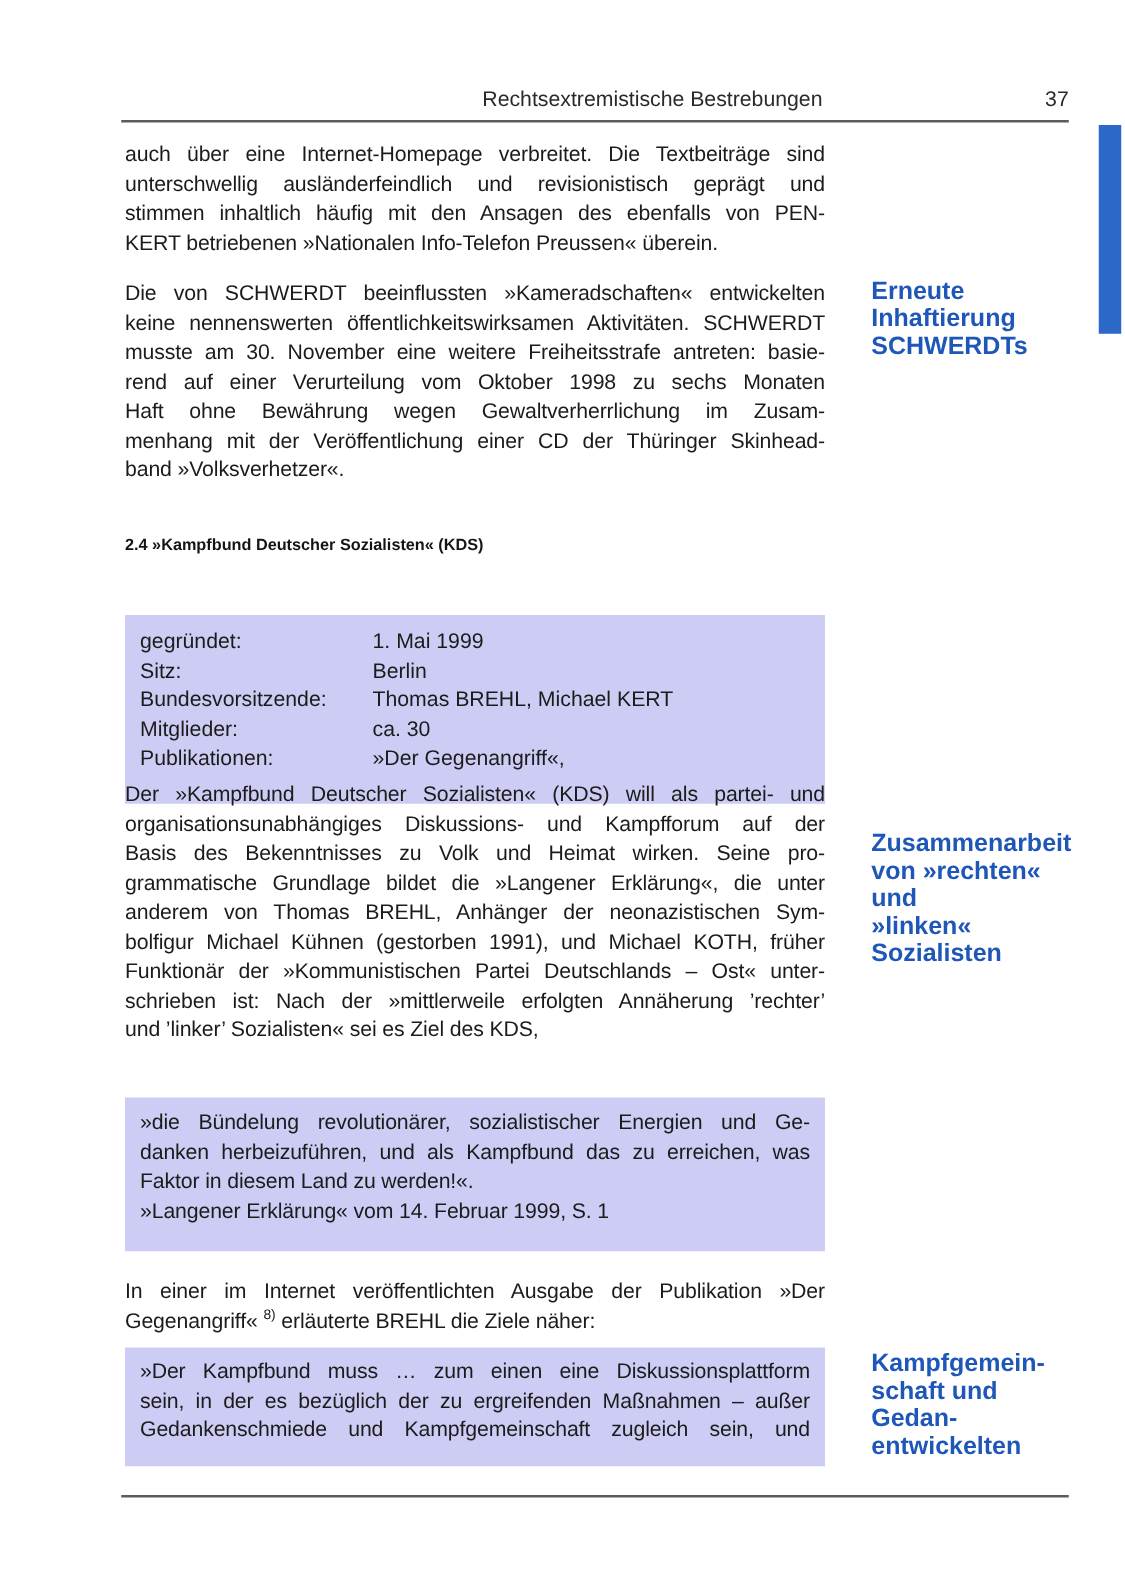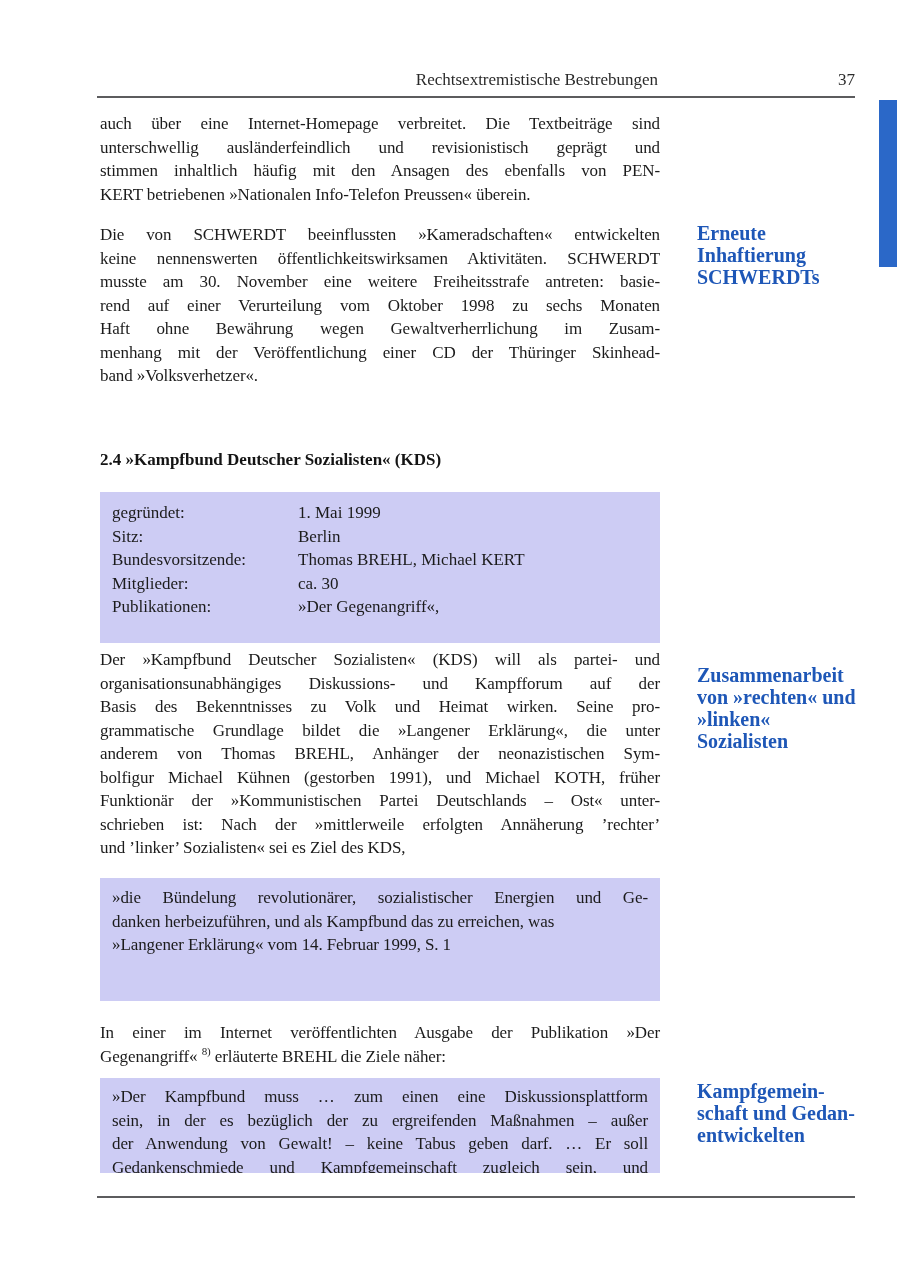--- a/index.html
+++ b/index.html
@@ -1,21 +1,21 @@
 <!DOCTYPE html>
 <html lang="de"><head>
 <meta charset="utf-8">
 <style>
   html, body { margin: 0; padding: 0; background: #ffffff; }
   .page {
     position: relative;
     width: 900px;
     height: 1273px;
     background: #ffffff;
-    font-family: Liberation Serif, serif;
+    font-family: Liberation Sans, sans-serif;
     color: #1b1b1b;
     overflow: hidden;
   }
   .abs { position: absolute; }
 
   
   .header-title {
     left: 100px; top: 70px; width: 558px;
     font-size: 17px; text-align: right; color: #2a2a2a;
   }
@@ -35,28 +35,28 @@
   
   .body-text {
     width: 560px; font-size: 17px; line-height: 23.5px;
     letter-spacing: -0.1px;
   }
   .lines > div { text-align: justify; text-align-last: justify; white-space: normal; }
   .lines.last-left > div:last-child { text-align: justify; text-align-last: left; }
 
   .para-1 { left: 100px; top: 112px; }
   .para-2 { left: 100px; top: 223px; }
-  .para-3 { left: 100px; top: 648px; }
+  .para-3 { left: 100px; top: 624px; }
   .para-4 { left: 100px; top: 1021px; }
   .para-4 .l2 { text-align: left; }
   .para-4 sup { font-size: 11px; line-height: 0; vertical-align: super; }
 
   .section-heading {
-    left: 100px; top: 450px; width: 560px;
-    font-size: 17px; font-weight: bold; color: #141414;
+    left: 100px; top: 428px; width: 560px;
+    font-size: 13px; font-weight: bold; color: #141414;
   }
 
   
   .margin-note {
     left: 697px; width: 165px;
     font-size: 20px; font-weight: bold; line-height: 22px;
     color: #1e57b7;
   }
   .note-1 { top: 222px; }
   .note-2 { top: 664px; }
@@ -147,40 +147,40 @@
   <div class="abs margin-note note-2">
       <div>Zusammenarbeit</div>
       <div>von »rechten« und</div>
       <div>»linken« Sozialisten</div>
     </div>
 
   <div class="abs lav-box quote-box-1 body-text">
     <div class="lines last-left">
         <div>»die Bündelung revolutionärer, sozialistischer Energien und Ge-</div>
         <div>danken herbeizuführen, und als Kampfbund das zu erreichen, was</div>
+        <div>Faktor in diesem Land zu werden!«.</div>
       </div>
     <div class="quote-source">»Langener Erklärung« vom 14. Februar 1999, S. 1</div>
   </div>
 
   <div class="abs body-text para-4">
     <div class="lines">
       <div>In einer im Internet veröffentlichten Ausgabe der Publikation »Der</div>
     </div>
     <div class="l2">
       <span>Gegenangriff«</span>
       <sup>8)</sup>
       <span>erläuterte BREHL die Ziele näher:</span>
     </div>
   </div>
 
   <div class="abs lav-box quote-box-2 body-text">
     <div class="lines">
         <div>»Der Kampfbund muss … zum einen eine Diskussionsplattform</div>
         <div>sein, in der es bezüglich der zu ergreifenden Maßnahmen – außer</div>
-        <div>der Anwendung von Gewalt! – keine Tabus geben darf. … Er soll</div>
         <div>Gedankenschmiede und Kampfgemeinschaft zugleich sein, und</div>
       </div>
   </div>
   <div class="abs margin-note note-3">
       <div>Kampfgemein-</div>
       <div>schaft und Gedan-</div>
       <div>entwickelten</div>
     </div>
 
   <div class="abs rule rule-bottom"></div>

